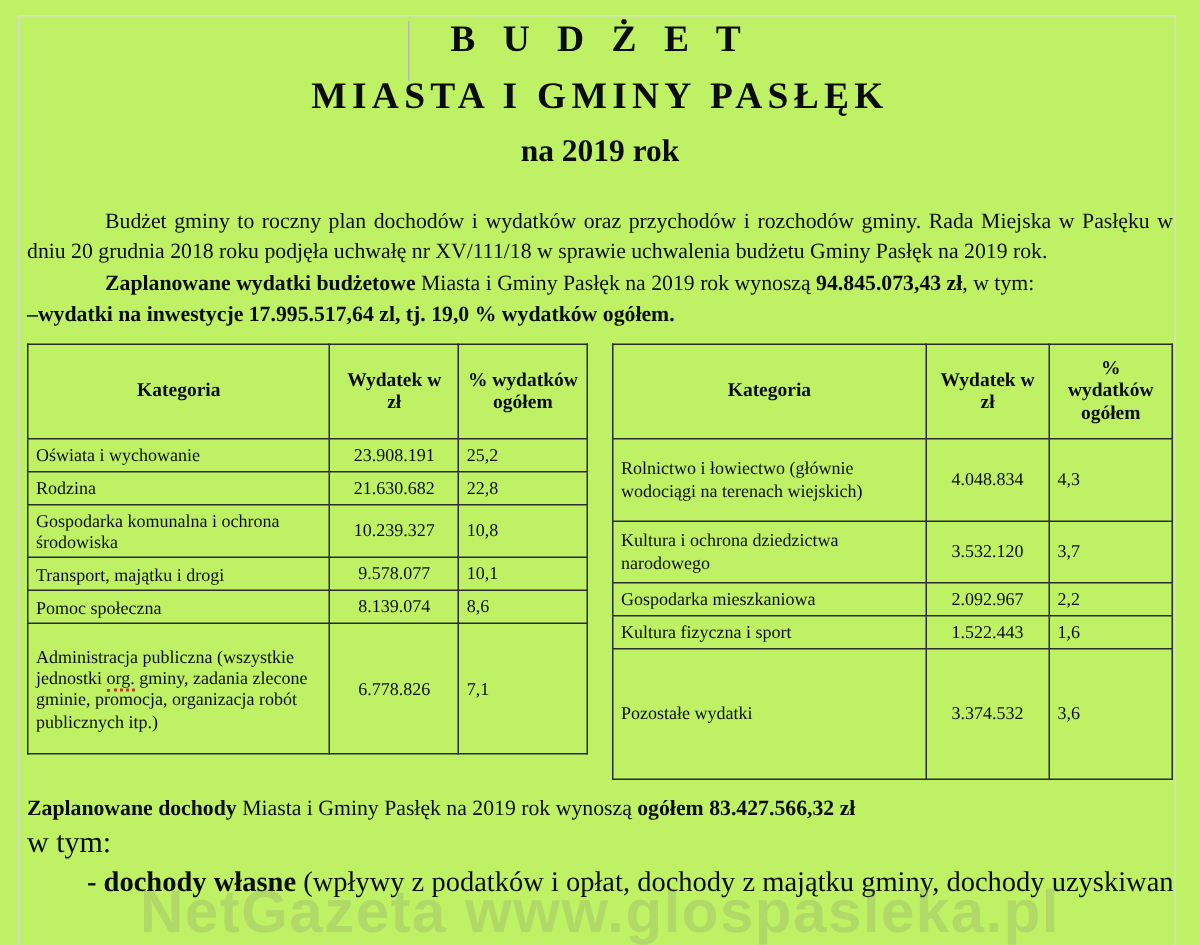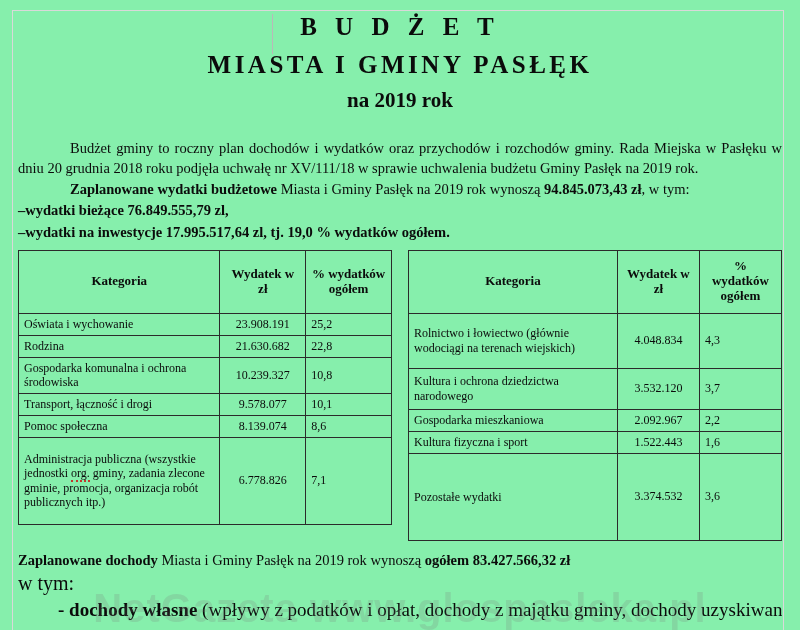--- a/index.html
+++ b/index.html
@@ -5,21 +5,21 @@
   html, body {
     margin: 0;
     padding: 0;
     background: #ffffff;
   }
   #page {
     position: relative;
     width: 800px;
     height: 630px;
     overflow: hidden;
-    background: #86efac;
+    background: #bef264;
     font-family: "Liberation Serif", "DejaVu Serif", serif;
     color: #0b0b0b;
   }
   
   #page-frame {
     position: absolute;
     left: 12px;
     top: 10px;
     width: 770px;
     height: 640px;
@@ -201,21 +201,20 @@
     <div class="title-block">
       <div class="title-line1">B U D Ż E T</div>
       <div class="title-line2">MIASTA I GMINY PASŁĘK</div>
       <div class="title-line3">na 2019 rok</div>
     </div>
 
     <p class="para p-intro">Budżet gminy to roczny plan dochodów i wydatków oraz przychodów i rozchodów gminy. Rada Miejska w Pasłęku w dniu 20 grudnia 2018 roku podjęła uchwałę nr XV/111/18 w sprawie uchwalenia budżetu Gminy Pasłęk na 2019 rok.</p>
 
     <p class="para p-sum"><b>Zaplanowane wydatki budżetowe</b><span> Miasta i Gminy Pasłęk na 2019 rok wynoszą </span><b>94.845.073,43 zł</b><span>, w tym:</span></p>
 
-    <p class="para p-dash"><b>–wydatki bieżące 76.849.555,79 zl,</b></p>
 
     <p class="para p-dash"><b>–wydatki na inwestycje 17.995.517,64 zl, tj. 19,0 % wydatków ogółem.</b></p>
 
 
     <div class="tables-row">
 
       <div class="tbl-wrap">
         <table class="budget tbl-left">
           <colgroup>
             <col class="c-cat">
@@ -239,21 +238,21 @@
               <td class="cat">Rodzina</td>
               <td class="amt">21.630.682</td>
               <td class="pct">22,8</td>
             </tr>
             <tr>
               <td class="cat">Gospodarka komunalna i ochrona środowiska</td>
               <td class="amt">10.239.327</td>
               <td class="pct">10,8</td>
             </tr>
             <tr>
-              <td class="cat">Transport, łączność i drogi</td>
+              <td class="cat">Transport, majątku i drogi</td>
               <td class="amt">9.578.077</td>
               <td class="pct">10,1</td>
             </tr>
             <tr>
               <td class="cat">Pomoc społeczna</td>
               <td class="amt">8.139.074</td>
               <td class="pct">8,6</td>
             </tr>
             <tr>
               <td class="cat tall"><span>Administracja publiczna (wszystkie jednostki </span><span class="squiggle">org.</span><span> gminy, zadania zlecone gminie, promocja, organizacja robót publicznych itp.)</span></td>

